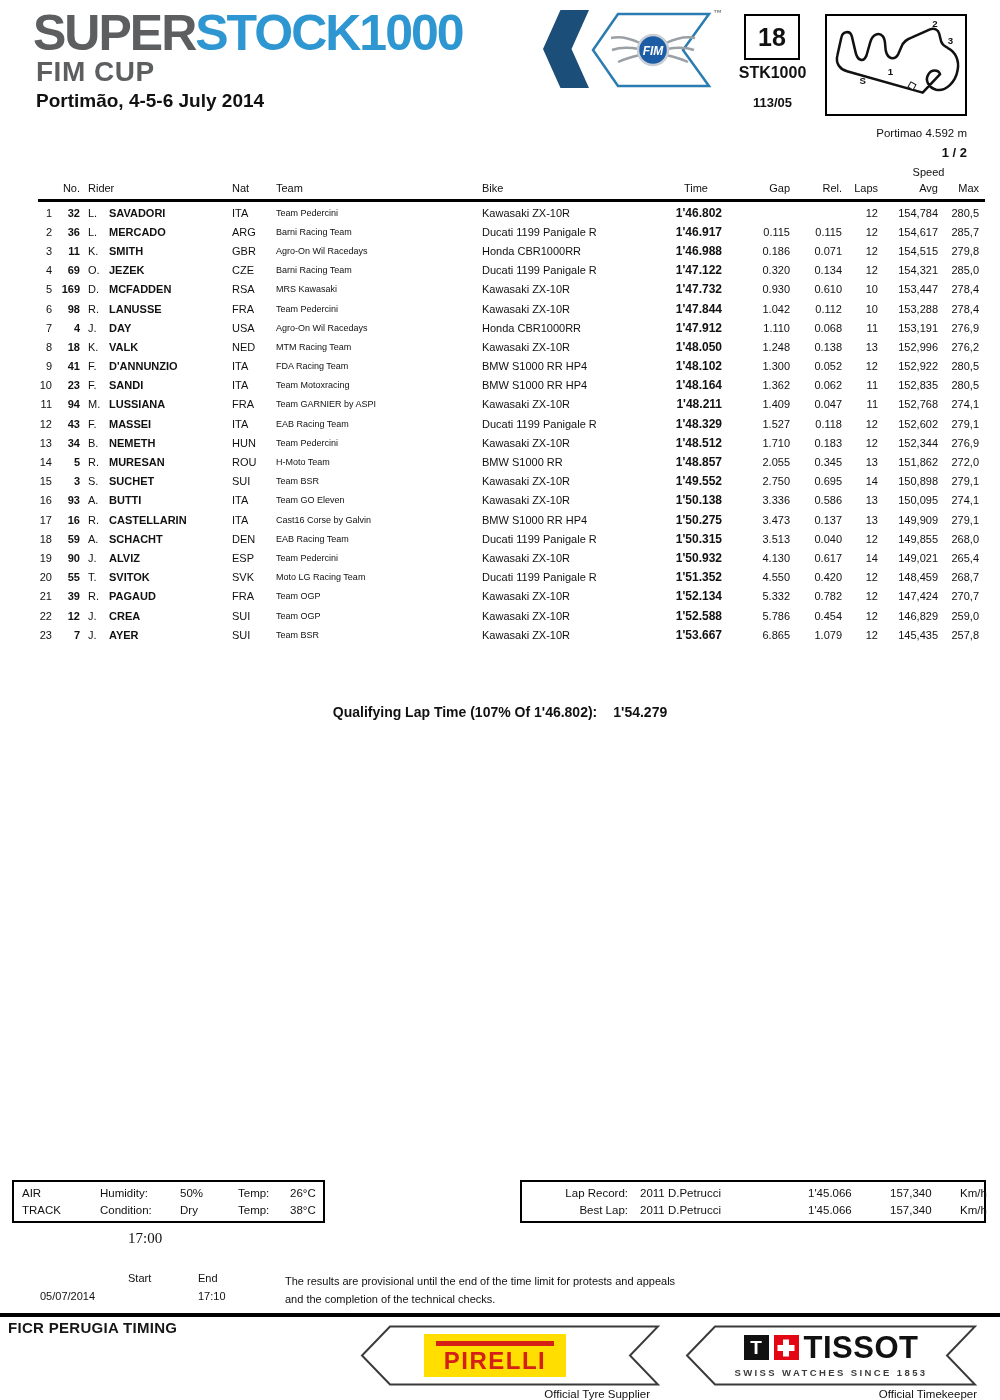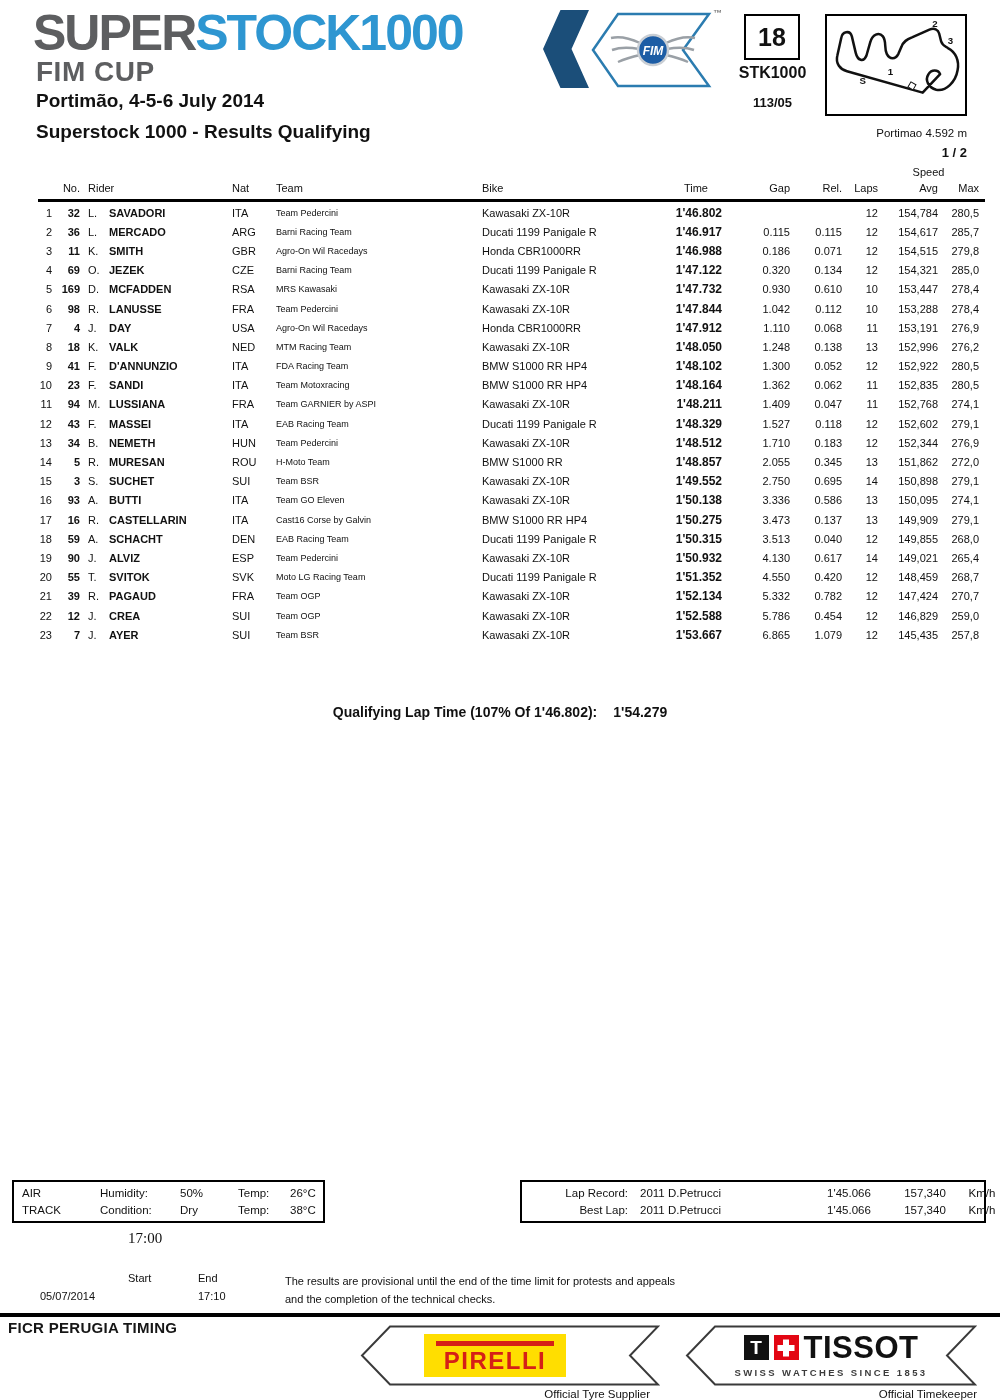--- a/index.html
+++ b/index.html
@@ -63,21 +63,21 @@
 
   
   .cond-box { left:12px; top:1180px; width:313px; height:43px; border:2.5px solid #000;
     display:grid; grid-template-rows:1fr 1fr; padding:2px 0; font-size:11.5px; }
   .cond-row { display:grid; grid-template-columns:78px 80px 58px 52px 45px; align-items:center; padding-left:8px; }
   .rec-box { left:520px; top:1180px; width:466px; height:43px; border:2.5px solid #000;
     display:grid; grid-template-rows:1fr 1fr; padding:2px 0; font-size:11.5px; }
   .rec-row { display:grid; grid-template-columns:100px 180px 82px 70px 44px; align-items:center; padding:0 10px 0 6px; }
   .rec-label { text-align:right; }
   .rec-holder { padding-left:12px; }
-  .rec-time, .rec-speed, .rec-unit { text-align:center; }
+  .rec-time, .rec-speed, .rec-unit { text-align:left; }
 
   
   .f-date { left:40px;  top:1290px; font-size:11px; }
   .f-start-label { left:128px; top:1272px; font-size:11px; }
   .f-start { left:128px; top:1230px; font-size:15px;font-family:Liberation Serif, serif; }
   .f-end-label { left:198px; top:1272px; font-size:11px; }
   .f-end { left:198px; top:1290px; font-size:11px; }
   .f-note { left:285px; top:1272px; font-size:11px; line-height:18px; }
   .bottom-rule { left:0; top:1313px; width:1000px; height:4px; background:#000; }
   .timing-brand { left:8px; top:1319px; font-size:15px; font-weight:800; letter-spacing:0.3px; color:#161616; }
@@ -137,21 +137,20 @@
       <text x="33" y="70" font-size="10" font-weight="bold" fill="#111" font-family="Liberation Sans, sans-serif">S</text>
       <text x="62" y="61" font-size="10" font-weight="bold" fill="#111" font-family="Liberation Sans, sans-serif">1</text>
       <text x="108" y="11" font-size="10" font-weight="bold" fill="#111" font-family="Liberation Sans, sans-serif">2</text>
       <text x="124" y="29" font-size="10" font-weight="bold" fill="#111" font-family="Liberation Sans, sans-serif">3</text>
     </svg>
   </div>
   <div class="abs track-label">Portimao 4.592 m</div>
   <div class="abs page-num">1 / 2</div>
 
   <div class="abs event-title">Portimão, 4-5-6 July 2014</div>
-  <div class="abs doc-title">Superstock 1000 - Results Qualifying</div>
 
   <div class="abs thead">
     <div class="grid-cols">
       <span></span>
         <span></span>
         <span></span>
         <span></span>
         <span></span>
         <span></span>
       <span></span>

